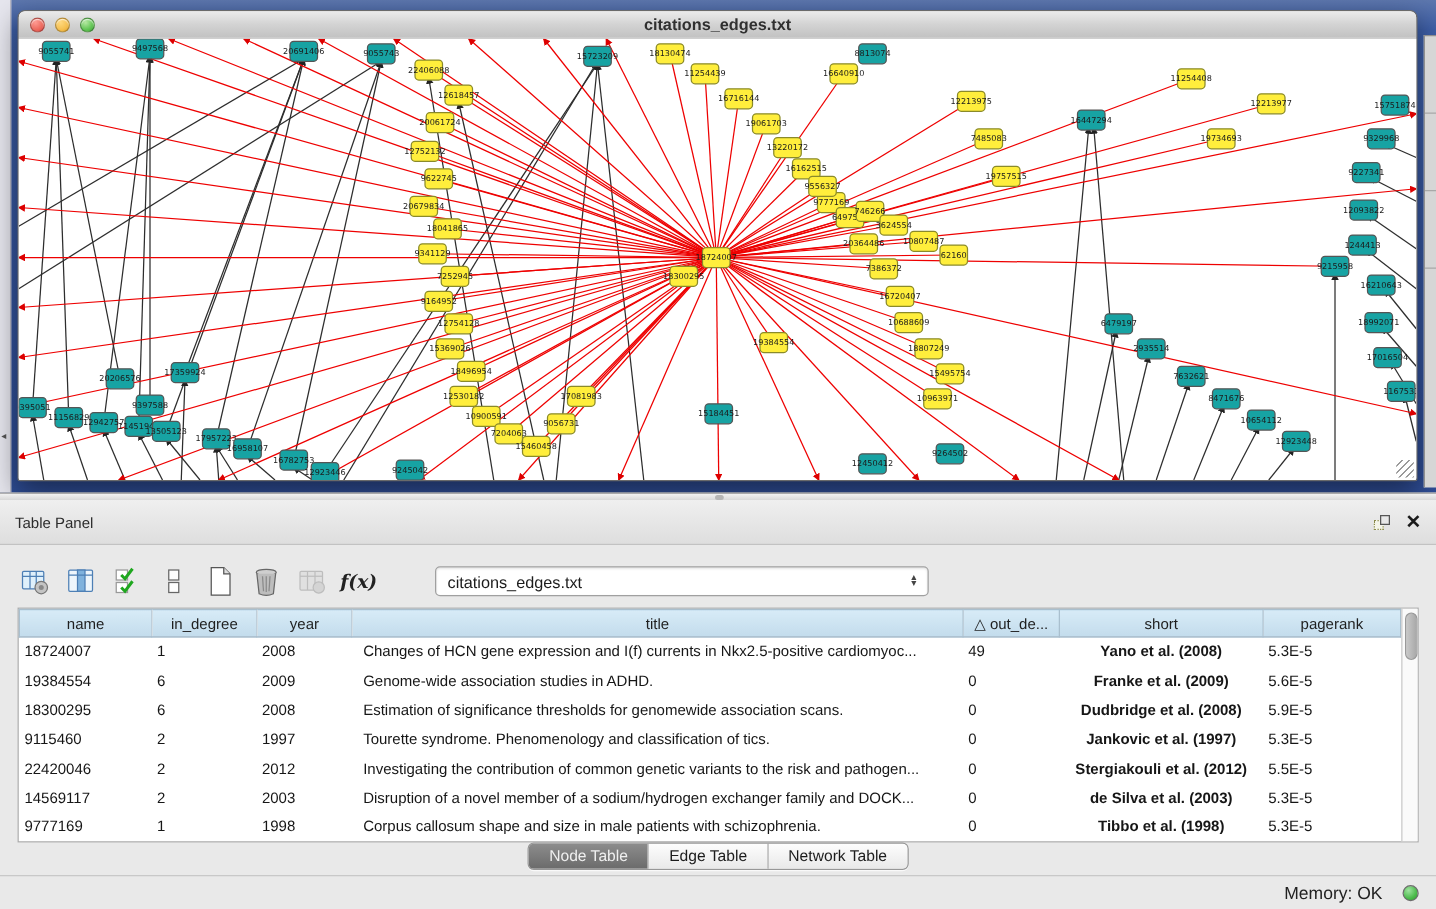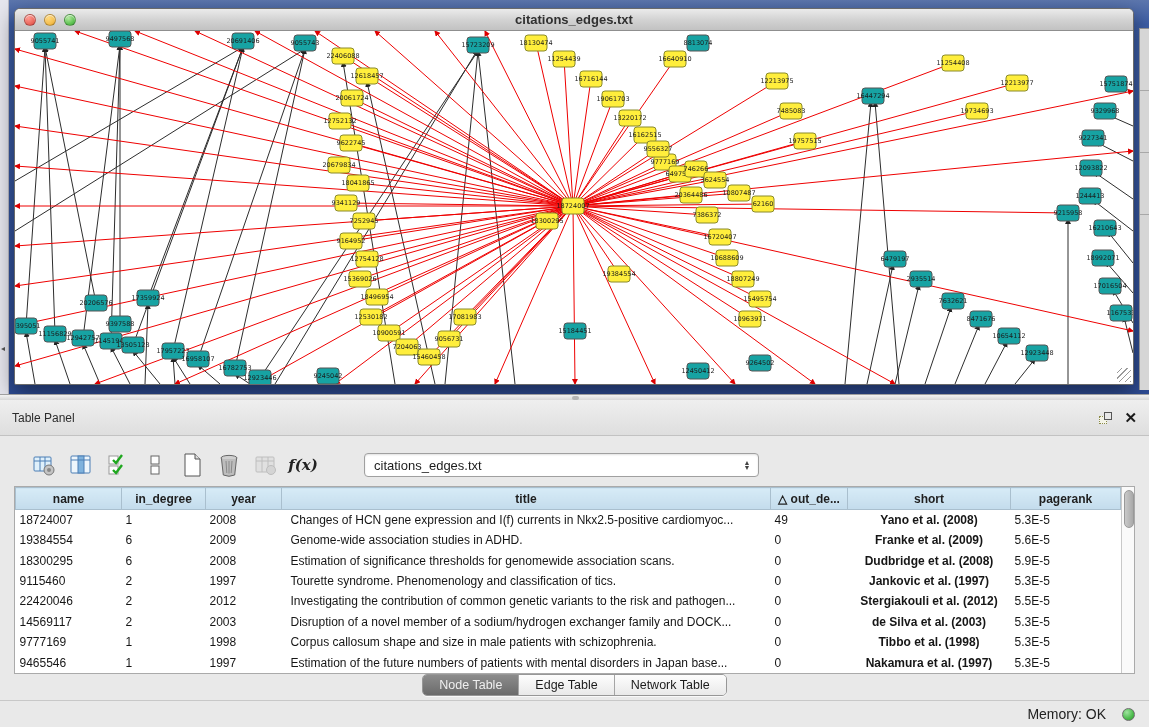--- a/index.html
+++ b/index.html
@@ -55,37 +55,37 @@
     border-bottom:1px solid #c2c2c2; display:flex; align-items:center; }
   .panel-title { font-size:12px; color:#2c2c2c; margin-left:12px; flex:1; }
   .panel-icons { display:flex; align-items:center; gap:12px; margin-right:12px; }
   .float-icon { position:relative; width:13px; height:12px; }
   .float-icon .b1 { position:absolute; left:0; bottom:0; width:8px; height:8px;
     border:1px dotted #8a8a4a; background:#f4f4e8; }
   .float-icon .b2 { position:absolute; right:0; top:0; width:8px; height:8px;
     border:1px solid #555; background:#e8e8e8; }
   .close-x { font-size:15px; font-weight:bold; color:#1a1a1a; line-height:12px; cursor:default; }
 
-  .toolbar { display:flex; align-items:center; height:46px; padding-left:28px; margin-top:6px; }
+  .toolbar { display:flex; align-items:center; height:46px; padding-left:12px; margin-top:6px; }
   .tool-btn { width:32px; height:34px; display:flex; align-items:center; justify-content:center;
     margin-right:5px; }
   .fx { font-family:"DejaVu Serif", serif; font-style:italic; font-weight:bold;
     font-size:15px; color:#222; }
   .combo { width:395px; height:24px; margin-left:40px; background:#fff;
     border:1px solid #a0a0a0; border-radius:4px; display:flex; align-items:center;
     box-shadow:inset 0 1px 2px rgba(0,0,0,.12); }
   .combo-text { flex:1; font-size:13px; color:#1c1c1c; padding-left:9px; }
   .combo-arrows { width:16px; display:flex; flex-direction:column; align-items:center;
     line-height:5px; font-size:7px; color:#444; margin-right:3px; }
 
   .table-wrap { position:absolute; left:14px; top:86px; width:1121px; height:188px;
     background:#fff; border:1px solid #aaa; display:flex; }
   table { border-collapse:collapse; table-layout:fixed; width:1105px; }
   thead th { height:22px; background:linear-gradient(180deg,#d7ebf7,#c3dcec);
-    border:1px solid #a9bfce; font-size:12px; font-weight:bold; color:#1f1f1f;
+    border:1px solid #a9bfce; font-size:12px; font-weight:normal; color:#1f1f1f;
     overflow:hidden; white-space:nowrap; }
   tbody td { height:16px; font-size:12px; color:#161616; white-space:nowrap;
     overflow:hidden; text-overflow:clip; padding:0 4px; }
   td.col-title { padding-left:9px; }
   td.col-short { text-align:center;font-weight:bold; }
   .vscroll { width:15px; background:#fafafa; border-left:1px solid #c9c9c9; position:relative; }
   .vscroll .thumb { position:absolute; left:2px; top:3px; width:10px; height:38px;
     background:linear-gradient(90deg,#c9c9c9,#a9a9a9); border-radius:5px;
     border:1px solid #999; }
 
@@ -612,29 +612,20 @@
           </tr>
           <tr>
             <td class="col-name">9777169</td>
             <td class="col-in_degree">1</td>
             <td class="col-year">1998</td>
             <td class="col-title">Corpus callosum shape and size in male patients with schizophrenia.</td>
             <td class="col-out_degree">0</td>
             <td class="col-short">Tibbo et al. (1998)</td>
             <td class="col-pagerank">5.3E-5</td>
           </tr>
-          <tr>
-            <td class="col-name">9465546</td>
-            <td class="col-in_degree">1</td>
-            <td class="col-year">1997</td>
-            <td class="col-title">Estimation of the future numbers of patients with mental disorders in Japan base...</td>
-            <td class="col-out_degree">0</td>
-            <td class="col-short">Nakamura et al. (1997)</td>
-            <td class="col-pagerank">5.3E-5</td>
-          </tr>
         </tbody>
     </table>
     <div class="vscroll">
       <div class="thumb"></div>
     </div>
   </div>
 
   <div class="tabs-row">
     <div class="segmented">
         <div class="seg-btn selected">Node Table</div>

